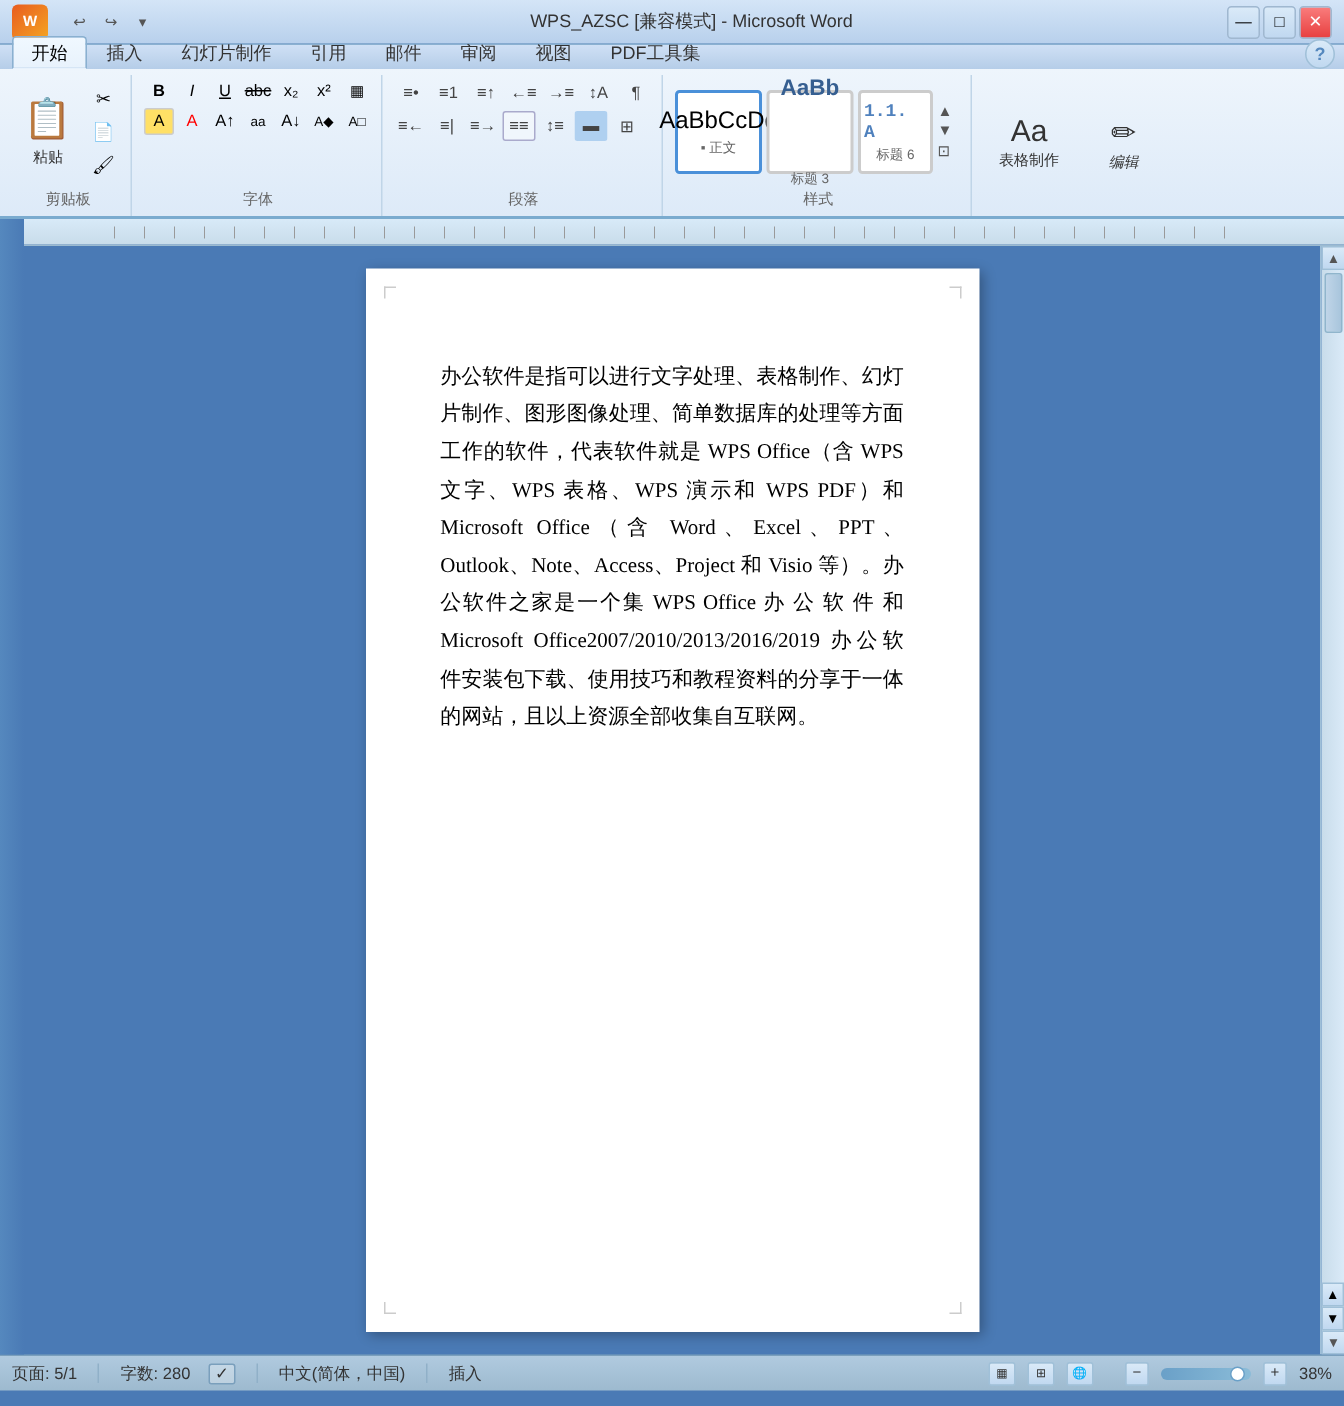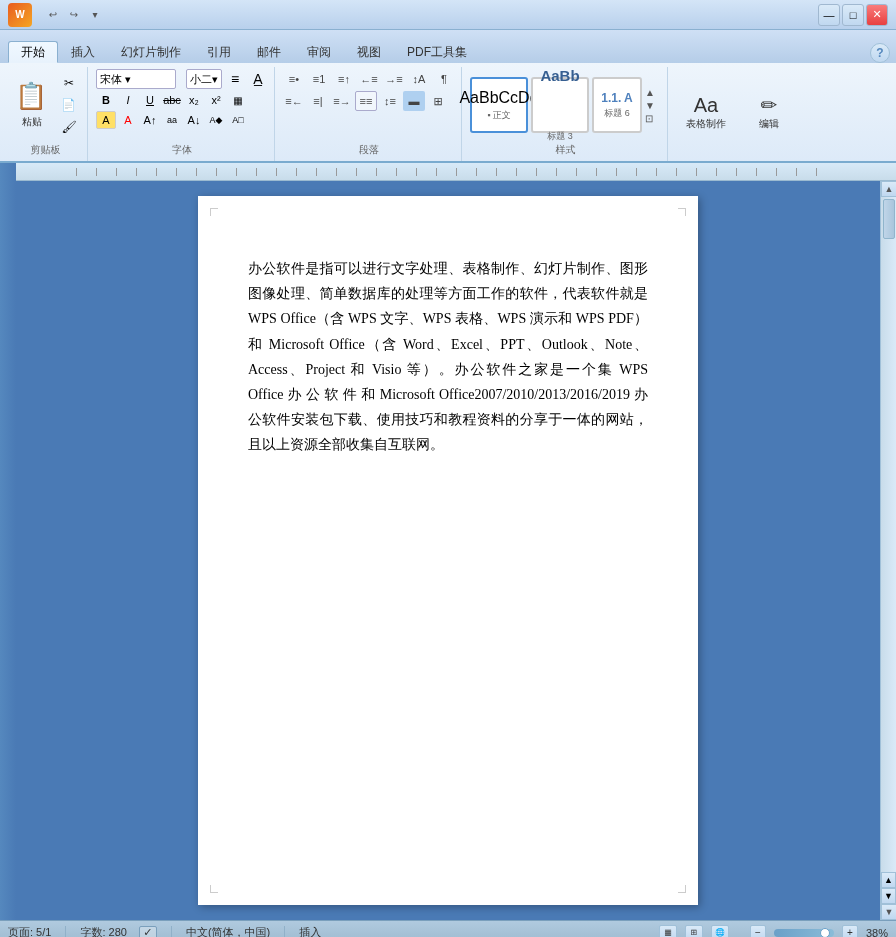--- a/index.html
+++ b/index.html
@@ -51,21 +51,21 @@
       display: flex; align-items: center; gap: 3px; margin-left: 8px;
     }
     .qa-btn {
       width: 18px; height: 18px;
       display: flex; align-items: center; justify-content: center;
       font-size: 10px; cursor: pointer; color: #555;
     }
 
     
     .ribbon-tabs {
-      height: 33px;
+      height: 16px;
       background: linear-gradient(to bottom, #cfe0f5, #b5cde8);
       display: flex;
       align-items: flex-end;
       padding-left: 8px;
       border-bottom: none;
     }
     .ribbon-tab {
       height: 22px;
       padding: 0 12px;
       font-size: 12px;
@@ -171,40 +171,40 @@
       background: white;
       cursor: pointer;
       font-size: 11px;
       padding: 2px;
     }
     .style-item.normal { border-color: #4a90d9; }
     .style-item-text { font-size: 16px; font-weight: normal; }
     .style-item-label { font-size: 9px; color: #666; margin-top: 2px; }
 
     .style-item-h1 .style-item-text { font-size: 13px; color: #365f91; font-weight: bold; }
-    .style-item-h2 .style-item-text { font-size: 12px; color: #4f81bd; font-weight: bold; }
+    .style-item-h2 .style-item-text { font-size: 12px; color: #4f81bd; font-weight: bold; font-family: Liberation Mono, monospace; }
 
     .style-arrow {
       width: 16px; height: 56px;
       display: flex; flex-direction: column;
       justify-content: center; gap: 2px;
       cursor: pointer;
     }
 
     .change-styles-btn {
       width: 60px; height: 56px;
       display: flex; flex-direction: column;
       align-items: center; justify-content: center;
       cursor: pointer; font-size: 10px; color: #333;
       border: 1px solid transparent; border-radius: 3px;
     }
 
     
     .page {
-      width: 500px;
+      width: 409px;
       min-height: 650px;
       background: white;
       box-shadow: 2px 2px 8px rgba(0,0,0,0.3);
       padding: 60px 50px;
       position: relative;
     }
 
     .page-content {
       font-size: 14px;
       line-height: 1.8;
@@ -345,20 +345,21 @@
   <div class="title-bar-left">
     <div class="title-bar-logo">
       <span>W</span>
     </div>
     <div class="quick-access">
       <div class="qa-btn">↩</div>
       <div class="qa-btn">↪</div>
       <div class="qa-btn">▾</div>
     </div>
   </div>
+  <div class="title-center">WPS_AZSC [兼容模式] - Microsoft Word</div>
   <div class="title-bar-controls">
     <div class="title-btn">—</div>
     <div class="title-btn">□</div>
     <div class="title-btn close">✕</div>
   </div>
 </div>
 
 <div class="ribbon-tabs">
   <div class="ribbon-tab active">开始</div>
   <div class="ribbon-tab">插入</div>
@@ -385,27 +386,20 @@
         <div class="rb-small">✂</div>
         <div class="rb-small">📄</div>
         <div class="rb-small">🖌</div>
       </div>
     </div>
     <div class="ribbon-group-label">剪贴板</div>
   </div>
 
   <div class="ribbon-group">
     <div style="flex:1; display:flex; flex-direction:column; gap:2px;">
-      <div class="font-row1">
-        <div class="font-selector">宋体 ▾</div>
-        <div style="width:4px;"></div>
-        <div class="size-selector">小二▾</div>
-        <div class="font-btn" style="font-size:14px;">≡</div>
-        <div class="font-btn" style="font-size:14px;">A̲</div>
-      </div>
       <div class="font-row2">
         <div class="font-btn bold">B</div>
         <div class="font-btn italic">I</div>
         <div class="font-btn underline">U</div>
         <div class="font-btn strikethrough">abc</div>
         <div class="font-btn">x₂</div>
         <div class="font-btn">x²</div>
         <div class="font-btn" style="font-size:10px;">▦</div>
       </div>
       <div class="font-row3">
@@ -471,21 +465,21 @@
   </div>
 
   <div class="ribbon-group">
     <div class="ribbon-group-content">
       <div class="change-styles-btn">
         <div style="font-size:20px;">Aa</div>
         <div style="font-size:10px;">表格制作</div>
       </div>
       <div class="change-styles-btn">
         <div style="font-size:20px;">✏</div>
-        <div style="font-size:10px;">编辑</div>
+        <div style="font-size:10px;font-style:italic;">编辑</div>
       </div>
     </div>
     <div class="ribbon-group-label"></div>
   </div>
 </div>
 
 <div style="display:flex; flex:1; background:#4a7ab5; height: calc(937px - 30px - 26px - 100px - 24px);">
 
   <div class="left-panel"></div>
 

